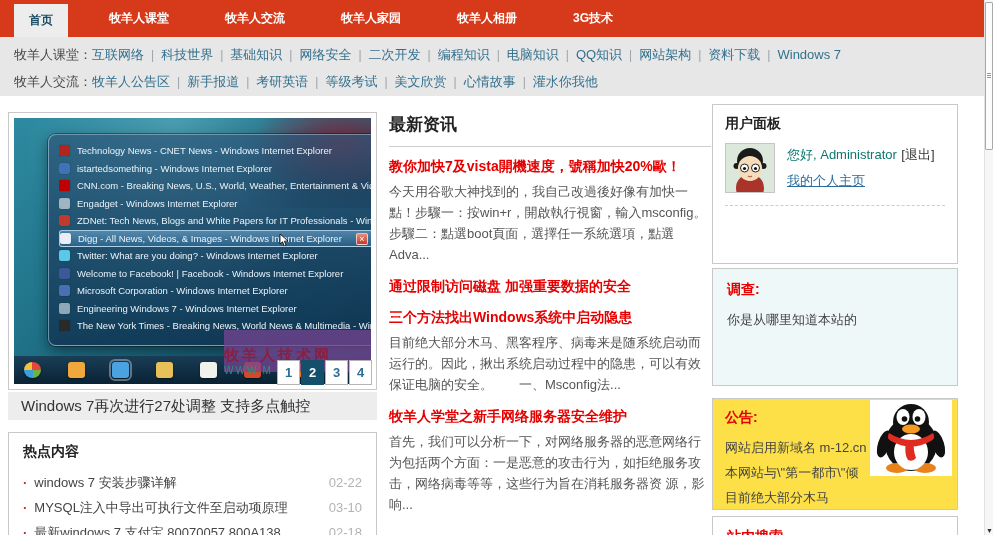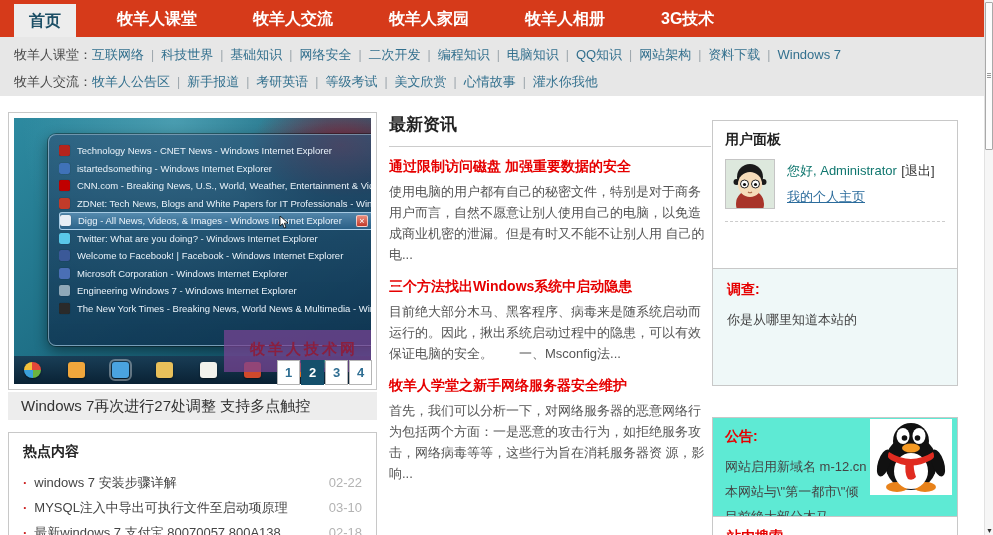--- a/index.html
+++ b/index.html
@@ -8,21 +8,21 @@
     position:relative; width:993px; height:535px; overflow:hidden;
     background:#fff; font-family:"Liberation Sans", sans-serif;
   }
 
   
   .topnav {
     position:absolute; left:0; top:0; width:984px; height:37px;
     background:#d63a1a; display:flex; align-items:flex-end; padding-left:14px;
   }
   .tab {
-    color:#fff; font-size:16px; font-weight:bold; line-height:37px; height:37px;
+    color:#fff; font-size:12px; font-weight:bold; line-height:37px; height:37px;
     padding:0 15px; margin-right:26px; cursor:pointer; white-space:nowrap;
   }
   .tab.active {
     background:#ededed; color:#1c4f66; height:33px; line-height:33px;
   }
 
   
   .subnav {
     position:absolute; left:0; top:37px; width:984px; height:59px;
     background:#e7e7e7; padding:3px 0 0 14px;
@@ -69,21 +69,21 @@
     border:1px solid rgba(205,235,255,.75); border-radius:3px;
   }
   .closebtn {
     position:absolute; right:4px; top:2px; width:12px; height:12px;
     background:linear-gradient(180deg,#ea8d7c,#c33a2b); border:1px solid rgba(255,255,255,.65);
     border-radius:2px; color:#fff; font-size:9px; line-height:10px; text-align:center; cursor:pointer;
   }
   .cursor { position:absolute; right:82px; top:3px; }
   .watermark {
     position:absolute; left:210px; top:212px; width:160px; height:42px; z-index:3;
-    background:rgba(122,68,148,.72); text-align:center; padding-top:10px;
+    background:rgba(122,68,148,.72); padding-top:16px;
   }
   .wm1 { font-size:15px; font-weight:bold; color:#8a1f3f; letter-spacing:3px; }
   .wm2 { font-size:10px; color:#2f8f7f; letter-spacing:2px; }
   .taskbar {
     position:absolute; left:0; bottom:0; width:100%; height:28px; z-index:1;
     background:linear-gradient(180deg, rgba(25,55,80,.85), rgba(8,28,46,.92));
     display:flex; align-items:center; padding-left:10px;
   }
   .tbicon { width:17px; height:16px; margin-right:27px; border-radius:3px; box-shadow:0 1px 2px rgba(0,0,0,.5); }
   .tbicon.round { border-radius:50%; }
@@ -118,41 +118,41 @@
   .news-col { position:absolute; left:389px; top:113px; width:322px; }
   .news-title { font-size:17px; font-weight:bold; color:#222; }
   .news-hr { border-top:1px solid #ccc; margin-top:10px; }
   #articles { margin-top:11px; }
   .article { margin-bottom:13px; }
   .article .a-title { color:#e60000; font-size:14px; font-weight:bold; margin-bottom:5px; cursor:pointer; }
   .article .a-body { color:#555; font-size:13px; line-height:21px; }
 
   
   .rbox { position:absolute; left:712px; width:246px; border:1px solid #c8c8c8; background:#fff; }
-  .user-box { top:120px; height:160px; padding:10px 12px; }
+  .user-box { top:104px; height:160px; padding:10px 12px; }
   .panel-title { font-size:14px; font-weight:bold; color:#222; }
   .user-row { display:flex; margin-top:10px; }
   .avatar { width:50px; height:50px; border:1px solid #c5c5c5; background:#dfe9df; flex:0 0 50px; }
   .user-info { margin-left:12px; padding-top:2px; }
   .greeting { font-size:13px; color:#0f766e; white-space:nowrap; }
   .logout { font-size:13px; color:#333; cursor:pointer; }
   .homelink { display:inline-block; margin-top:8px; font-size:13px; color:#2c6c9c; text-decoration:underline; cursor:pointer; }
   .user-div { border-top:1px dashed #ccc; margin-top:12px; }
   .user-bottom { display:flex; justify-content:space-between; align-items:center; margin-top:11px; }
   .submit { color:#e60000; font-size:14px; cursor:pointer; }
   .submit .arr { color:#888; font-size:9px; margin-left:3px; }
   .ulinks { font-size:13px; color:#333; white-space:nowrap; }
   .ulinks .ul-item { cursor:pointer; }
   .ulinks .sep { margin:0 5px; }
 
   .survey-box { top:268px; height:118px; background:#eff8f8; padding:12px 14px; }
   .red-title { color:#e60000; font-size:14px; font-weight:bold; }
   .survey-q { margin-top:12px; font-size:13px; color:#444; cursor:pointer; }
 
-  .notice-box { top:417px; height:112px; background:#5eead4; padding:10px 12px; }
+  .notice-box { top:398px; height:112px; background:#fde047; padding:10px 12px; }
   .notice-lines { margin-top:8px; width:155px; }
   .notice-line { font-size:13px; color:#444; line-height:25px; white-space:nowrap; }
   .penguin-wrap { position:absolute; right:5px; top:1px; width:82px; height:76px; background:#fff; }
 
   .search-box { top:516px; height:50px; padding:11px 14px; }
 
   
   .scrollbar { position:absolute; left:984px; top:0; width:9px; height:535px; background:#f6f6f6; border-left:1px solid #e2e2e2; }
   .sb-thumb { position:absolute; left:0; top:2px; width:8px; height:148px; background:#fcfcfc; border:1px solid #a9a9a9; border-radius:1px; }
   .sb-grip { position:absolute; left:1px; top:70px; width:4px; border-top:1px solid #999; box-shadow:0 2px 0 #999, 0 4px 0 #999; }
@@ -189,20 +189,24 @@
           </div>
           <div class="winrow">
             <span class="wicon" style="background: rgb(63, 114, 184);"></span>
             <span>istartedsomething - Windows Internet Explorer</span>
           </div>
           <div class="winrow">
             <span class="wicon" style="background: rgb(192, 0, 0);"></span>
             <span>CNN.com - Breaking News, U.S., World, Weather, Entertainment &amp; Video News - Windows ...</span>
           </div>
           <div class="winrow">
+            <span class="wicon" style="background: rgb(159, 182, 194);"></span>
+            <span>Engadget - Windows Internet Explorer</span>
+          </div>
+          <div class="winrow">
             <span class="wicon" style="background: rgb(194, 59, 42);"></span>
             <span>ZDNet: Tech News, Blogs and White Papers for IT Professionals - Windows Internet Explorer</span>
           </div>
           <div class="winrow hl">
             <span class="wicon" style="background: rgb(232, 238, 245);"></span>
             <span>Digg - All News, Videos, &amp; Images - Windows Internet Explorer</span>
             <span class="cursor"><svg width="11" height="13" viewBox="0 0 11 13">
                 <path d="M1 0 L1 10 L3.6 7.8 L5.2 12 L7 11.2 L5.4 7.2 L9 7 Z" fill="#fff" stroke="#000" stroke-width="0.8"></path>
               </svg></span>
             <span class="closebtn">×</span>
@@ -271,22 +275,25 @@
           <span class="date">02-18</span>
         </div>
       </div>
   </div>
 
   <div class="news-col">
     <div class="news-title">最新资讯</div>
     <div class="news-hr"></div>
     <div id="articles">
         <div class="article">
+          <div class="a-title">教你加快7及vista開機速度，號稱加快20%歐！</div>
+          <div class="a-body">今天用谷歌大神找到的，我自己改過後好像有加快一點！步驟一：按win+r，開啟執行視窗，輸入msconfig。 步驟二：點選boot頁面，選擇任一系統選項，點選Adva...</div>
+        </div>
+        <div class="article">
           <div class="a-title">通过限制访问磁盘 加强重要数据的安全</div>
-          <div class="a-body">使用电脑的用户都有自己的秘密文件，特别是对于商务用户而言，自然不愿意让别人使用自己的电脑，以免造成商业机密的泄漏。但是有时又不能不让别人用 自己的电...</div>
         </div>
         <div class="article">
           <div class="a-title">三个方法找出Windows系统中启动隐患</div>
           <div class="a-body">目前绝大部分木马、黑客程序、病毒来是随系统启动而运行的。因此，揪出系统启动过程中的隐患，可以有效保证电脑的安全。　　一、Msconfig法...</div>
         </div>
         <div class="article">
           <div class="a-title">牧羊人学堂之新手网络服务器安全维护</div>
           <div class="a-body">首先，我们可以分析一下，对网络服务器的恶意网络行为包括两个方面：一是恶意的攻击行为，如拒绝服务攻击，网络病毒等等，这些行为旨在消耗服务器资 源，影响...</div>
         </div>
       </div>

